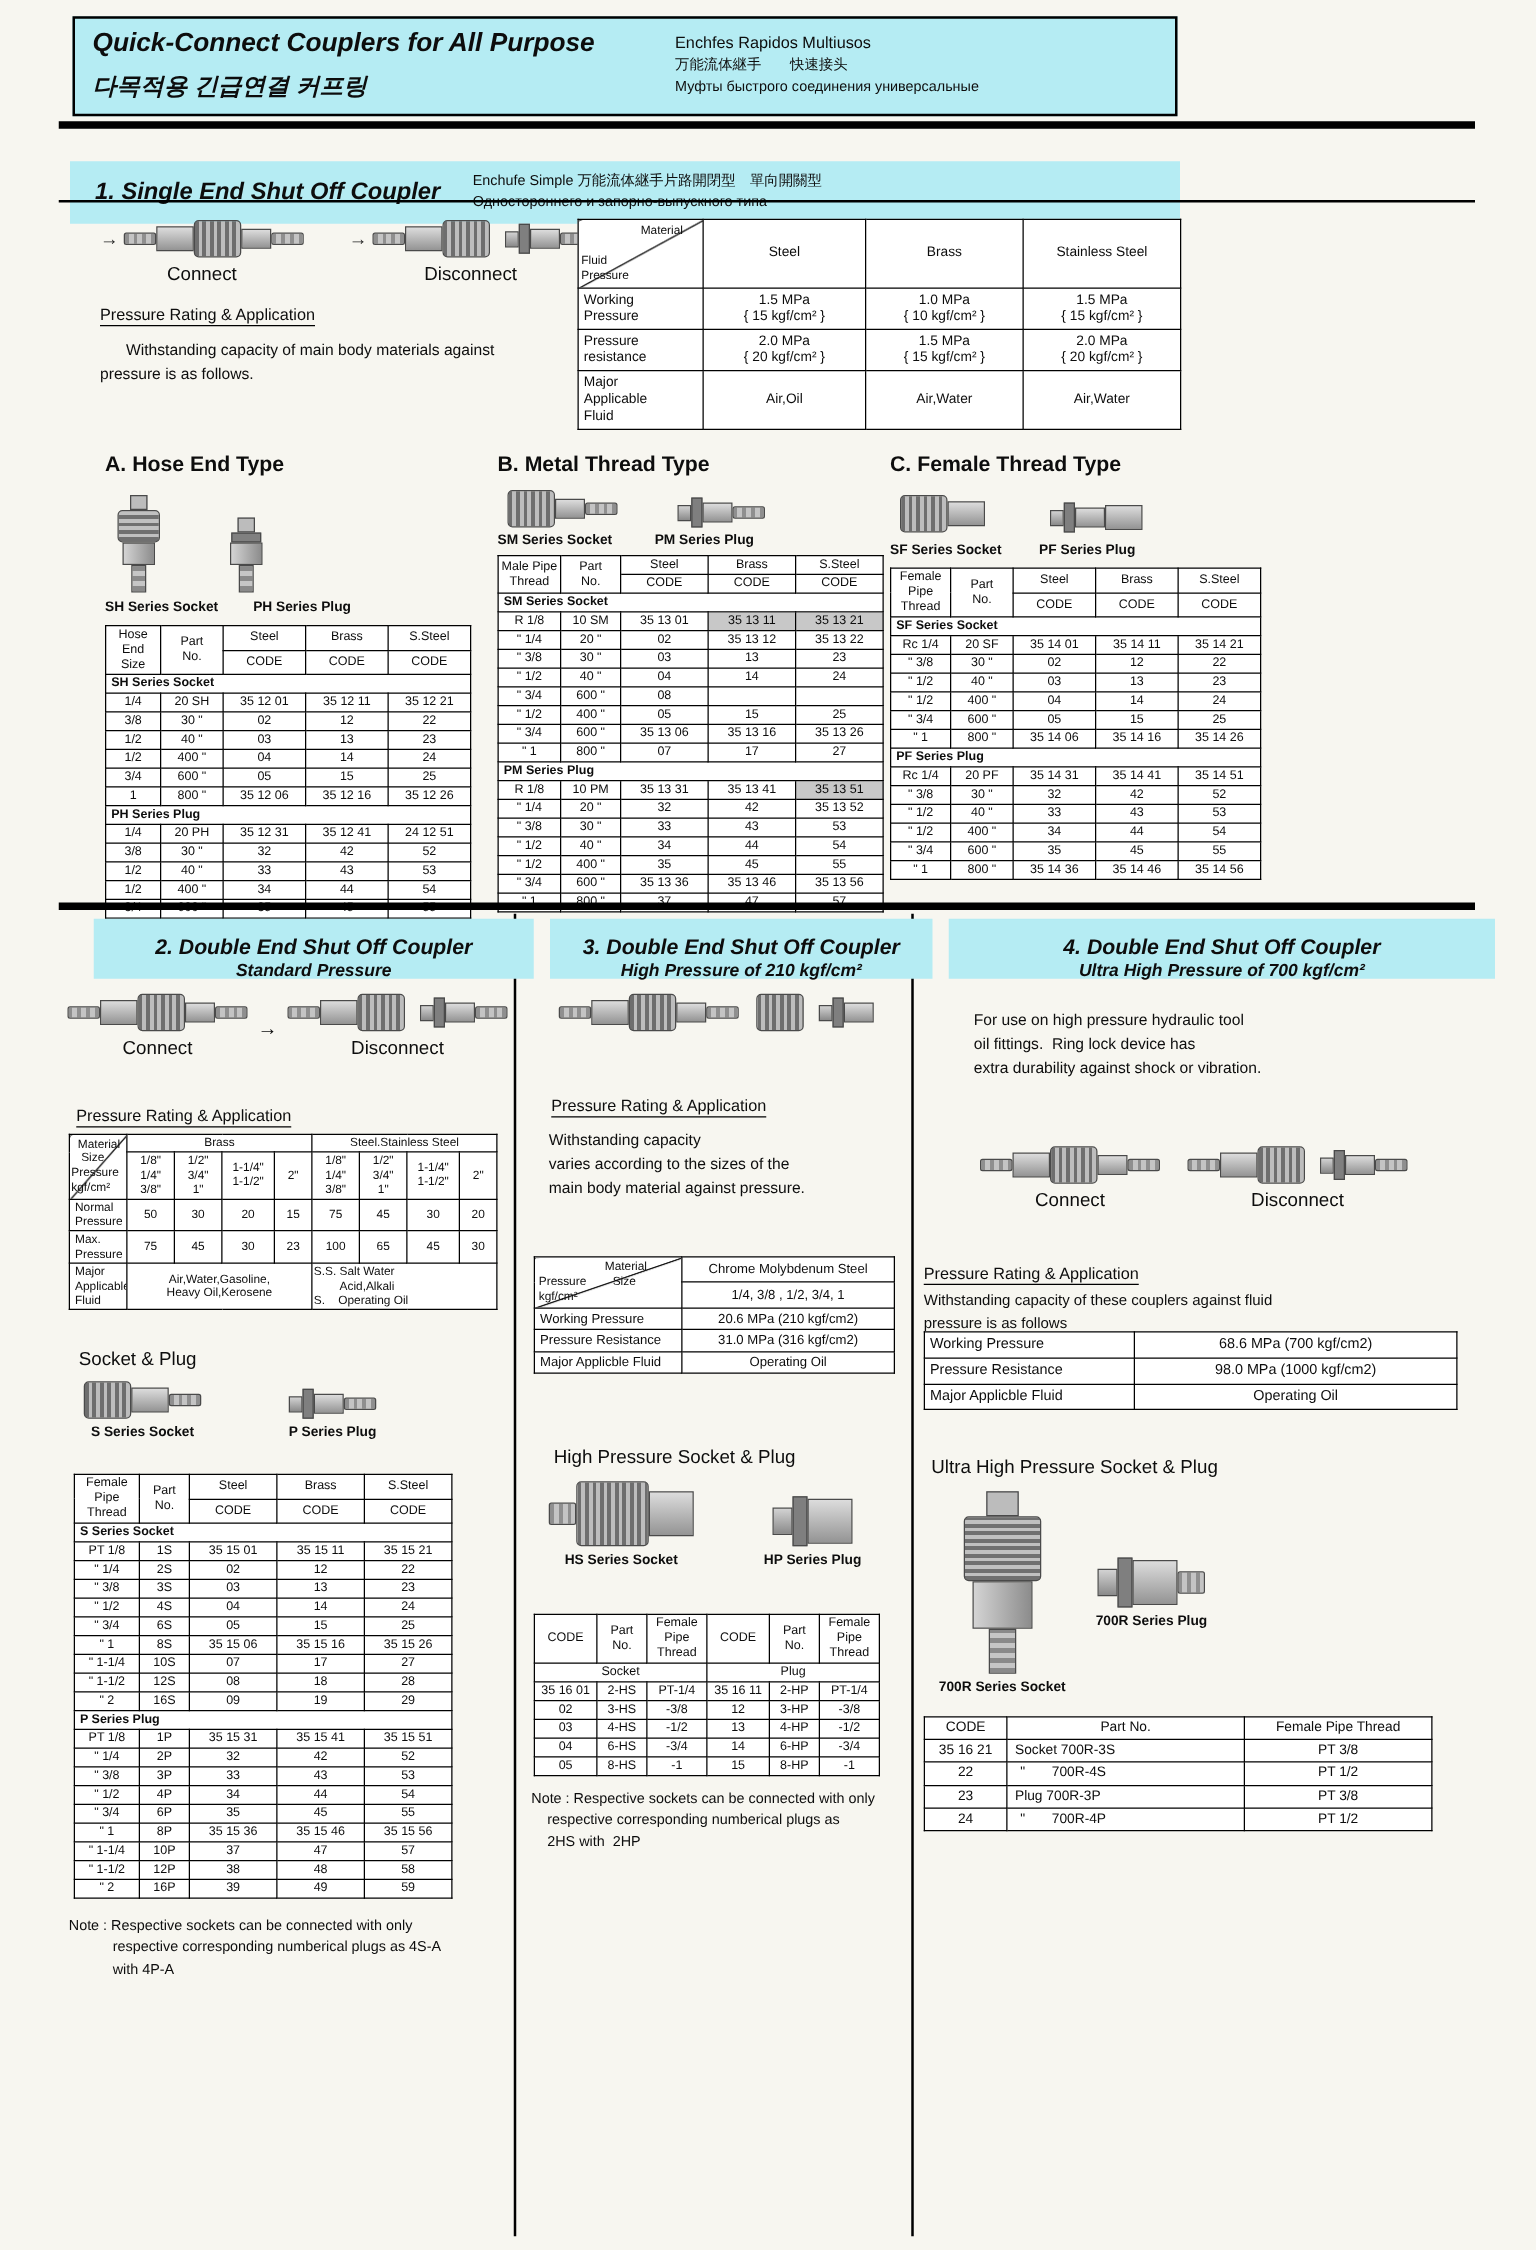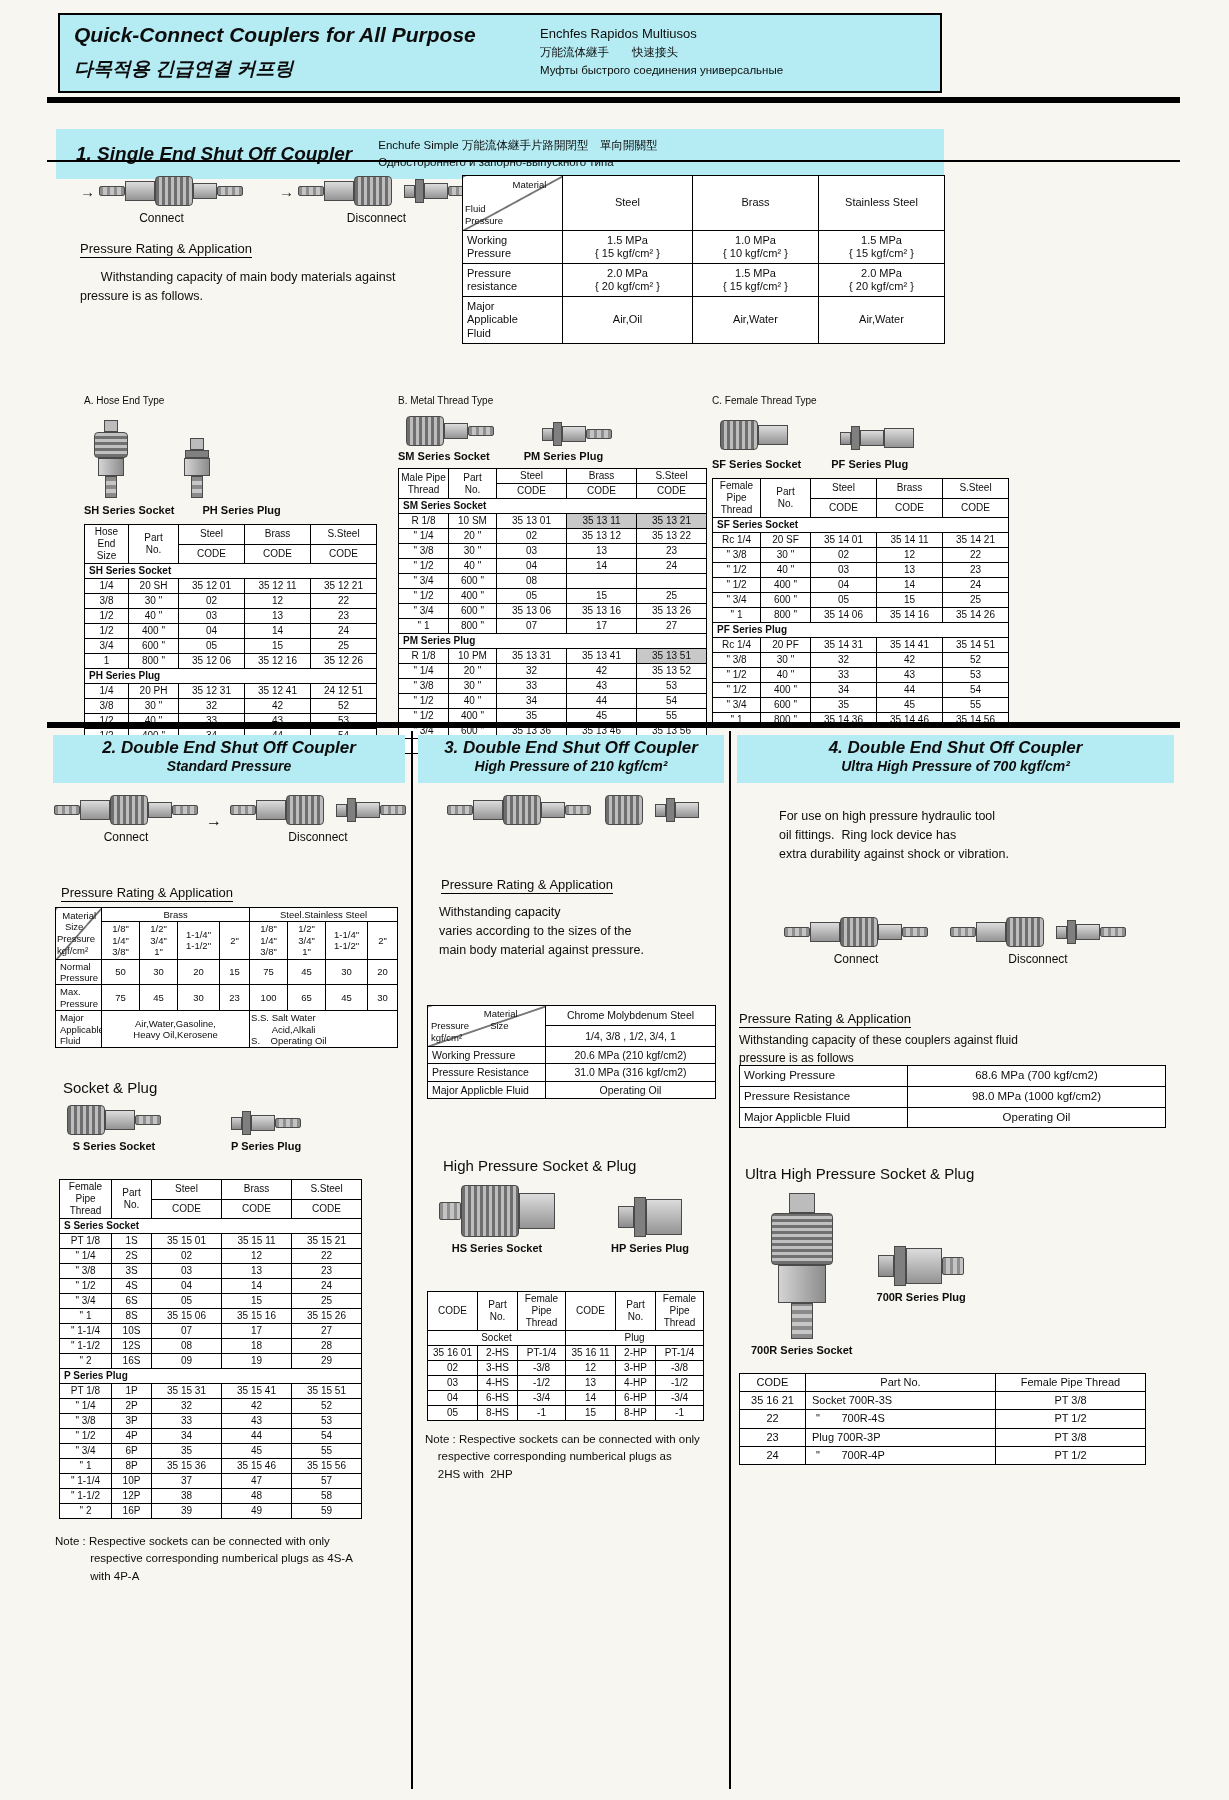--- a/index.html
+++ b/index.html
@@ -16,21 +16,21 @@
   .hdr-alt { font-size:11.5px; line-height:1.55; padding-top:1px; }
   .hdr-alt .a1 { font-size:13px; }
 
   .s1-band { position:absolute; background:#b5ecf3; display:flex; align-items:center; gap:26px; padding:0 20px;margin-top:21px; }
   .s1-title { font-size:19px; font-weight:bold; font-style:italic; white-space:nowrap; }
   .s1-sub { font-size:11.5px; line-height:1.5; }
 
   .underlined { display:inline-block; border-bottom:1.5px solid #000; padding-bottom:1px; font-size:13px; }
   .para { font-size:12.5px; line-height:1.5; white-space:pre; }
   .note { white-space:pre; font-size:11.5px; line-height:1.5; }
-  .sec-title { font-size:10px; font-weight:normal;margin-top:33px; }
+  .sec-title { font-size:17px; font-weight:bold; }
   .ser-label { font-size:11px; font-weight:bold; }
   .bold15 { font-size:15px; font-weight:normal; }
 
   
   .tbl { border-collapse:collapse; background:#fff; table-layout:fixed; }
   .tbl td { border:1px solid #000; font-size:10px; line-height:1.2; padding:1px 2px; text-align:center; white-space:pre-line; vertical-align:middle; overflow:hidden; }
   .tbl .sect { text-align:left; font-weight:bold; padding-left:4px; }
   .tbl .hl { background:#c8c8c8; }
   .tbl .lbl { text-align:left; padding-left:4px; }
   .tbl .tl { text-align:left; padding-left:6px; }
@@ -39,27 +39,27 @@
     background-image:linear-gradient(to bottom right,transparent calc(50% - .8px),#000 calc(50% - .2px),#000 calc(50% + .2px),transparent calc(50% + .8px)); }
   .ptable1 td { font-size:11px; padding:3px 2px; }
   .ptable2 td { font-size:9.5px; padding:1px 1px; }
   .ptable3 td { font-size:10.5px; padding:2px 3px; }
   .ptable4 td { font-size:11.5px; padding:3px 4px; }
   .ctable4 td { font-size:11px; padding:2px 4px; }
 
   
   .bottom { position:absolute; display:flex; }
   .bcol { position:relative; height:100%; }
-  .col-band { position:absolute; background:#b5ecf3; text-align:center; padding-top:3px; }
+  .col-band { position:absolute; background:#b5ecf3; text-align:center; padding-top:13px;margin-left:22px; }
   .col-band .t { font-size:17px; font-weight:bold; font-style:italic; line-height:1.2; }
   .col-band .st { font-size:14px; font-weight:bold; font-style:italic; line-height:1.2; }
 
   
   .artgroup { display:inline-flex; flex-direction:column; align-items:center; gap:5px; }
-  .art-label { font-size:12px; }
+  .art-label { font-size:15px; }
   .art { display:flex; align-items:center; }
   .art .arrow { font-size:15px; margin-right:4px; color:#222; }
   .gap { width:12px; }
   .seg { display:inline-block; border:1px solid #4a4a4a; }
   .seg.tail { width:26px; height:10px; background:repeating-linear-gradient(90deg,#8f8f8f 0 3px,#c4c4c4 3px 7px); border-radius:2px; }
   .seg.body { width:30px; height:20px; background:linear-gradient(#dcdcdc,#949494); }
   .seg.body.sm { width:24px; height:16px; }
   .seg.sleeve { width:38px; height:30px; background:repeating-linear-gradient(90deg,#6e6e6e 0 3px,#bdbdbd 3px 6px); border-radius:4px; }
   .seg.collar { width:9px; height:24px; background:#7f7f7f; }
   .seg.nub { width:11px; height:13px; background:linear-gradient(#d2d2d2,#8a8a8a); }

